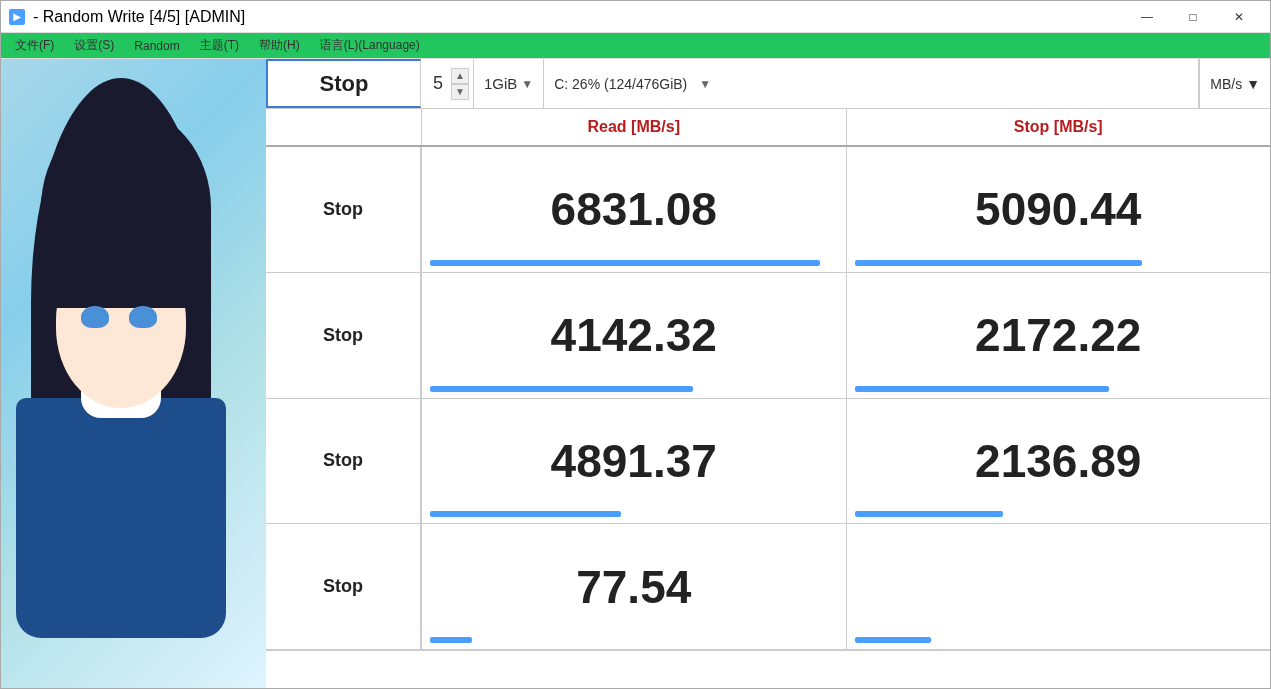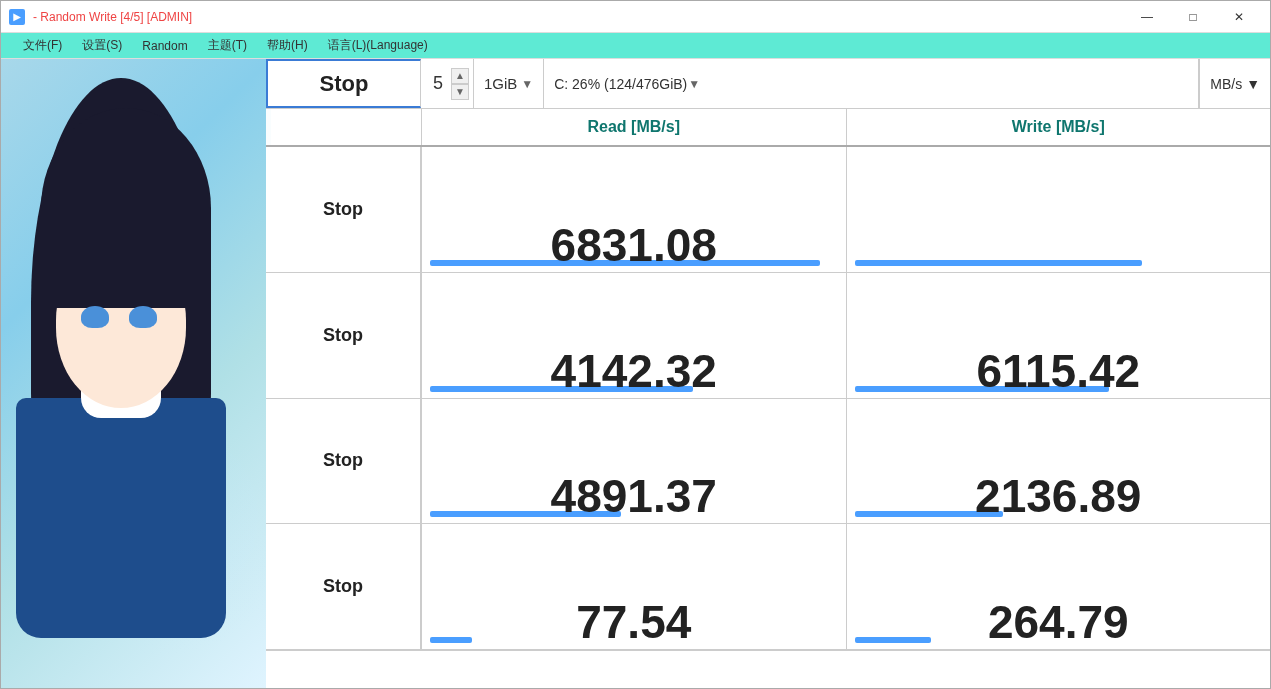--- a/index.html
+++ b/index.html
@@ -44,22 +44,22 @@
       background: #4a9eff;
       border-radius: 2px;
       display: flex;
       align-items: center;
       justify-content: center;
       font-size: 10px;
       color: white;
     }
 
     .title-text {
-      font-size: 12px;
-      color: #ef4444;
+      font-size: 16px;
+      color: #000000;
     }
 
     .title-buttons {
       display: flex;
       gap: 0;
     }
 
     .title-btn {
       width: 46px;
       height: 32px;
@@ -70,24 +70,24 @@
       align-items: center;
       justify-content: center;
       font-size: 12px;
       color: #333;
     }
 
     .menu-bar {
       height: 26px;
       display: flex;
       align-items: flex-end;
-      background: #5eead4;
+      background: #22c55e;
       border-bottom: 1px solid #ddd;
       flex-shrink: 0;
-      padding: 0 12px;
+      padding: 0 4px;
     }
 
     .menu-item {
       padding: 2px 10px;
       font-size: 12px;
       color: #333;
       cursor: pointer;
       height: 100%;
       display: flex;
       align-items: center;
@@ -293,21 +293,21 @@
       font-size: 12px;
       color: #666;
     }
 
     .drive-control {
       display: flex;
       align-items: center;
       border-right: 1px solid #ccc;
       height: 100%;
       padding: 0 10px;
-      gap: 1px;
+      gap: 12px;
       font-size: 14px;
       cursor: pointer;
       color: #333;
       flex: 1;
       text-align: right;
     }
 
     .drive-arrow {
       font-size: 12px;
       color: #666;
@@ -339,21 +339,21 @@
       flex-shrink: 0;
     }
 
     .header-cell {
       flex: 1;
       display: flex;
       align-items: center;
       justify-content: center;
       font-size: 16px;
       font-weight: bold;
-      color: #0f766e;
+      color: #b91c1c;
       border-left: 1px solid #ccc;
       height: 100%;
     }
 
     
     .data-rows {
       flex: 1;
       display: flex;
       flex-direction: column;
     }
@@ -375,21 +375,21 @@
       font-weight: bold;
       color: #222;
       border-right: 1px solid #ccc;
       flex-shrink: 0;
       background: #fff;
     }
 
     .data-cell {
       flex: 1;
       display: flex;
-      align-items: flex-end;
+      align-items: center;
       justify-content: center;
       font-size: 46px;
       font-weight: bold;
       color: #222;
       border-left: 1px solid #ccc;
       position: relative;
       overflow: hidden;
       background: #fff;
     }
 
@@ -493,48 +493,49 @@
           <div class="unit-control">
             <span>MB/s</span>
             <span>▼</span>
           </div>
         </div>
       </div>
 
       <div class="headers-row">
         <div class="header-spacer"></div>
         <div class="header-cell">Read [MB/s]</div>
-        <div class="header-cell">Write [MB/s]</div>
+        <div class="header-cell">Stop [MB/s]</div>
       </div>
 
       <div class="data-rows">
 
         <div class="data-row">
           <div class="row-label">
             <span>Stop</span>
           </div>
           <div class="data-cell">
             <span class="cell-value">6831.08</span>
             <div class="progress-bar progress-read" style="width:92%"></div>
           </div>
           <div class="data-cell">
+            <span class="cell-value">5090.44</span>
             <div class="progress-bar progress-write" style="width:68%"></div>
           </div>
         </div>
 
         <div class="data-row">
           <div class="row-label">
             <span>Stop</span>
           </div>
           <div class="data-cell">
             <span class="cell-value">4142.32</span>
             <div class="progress-bar progress-read" style="width:62%"></div>
           </div>
           <div class="data-cell">
-            <span class="cell-value">6115.42</span>
+            <span class="cell-value">2172.22</span>
             <div class="progress-bar progress-write" style="width:60%"></div>
           </div>
         </div>
 
         <div class="data-row">
           <div class="row-label">
             <span>Stop</span>
           </div>
           <div class="data-cell">
             <span class="cell-value">4891.37</span>
@@ -548,21 +549,20 @@
 
         <div class="data-row">
           <div class="row-label">
             <span>Stop</span>
           </div>
           <div class="data-cell">
             <span class="cell-value">77.54</span>
             <div class="progress-bar progress-read" style="width:10%"></div>
           </div>
           <div class="data-cell">
-            <span class="cell-value">264.79</span>
             <div class="progress-bar progress-write" style="width:18%"></div>
           </div>
         </div>
 
       </div>
 
       <div class="bottom-row"></div>
 
     </div>
   </div>

